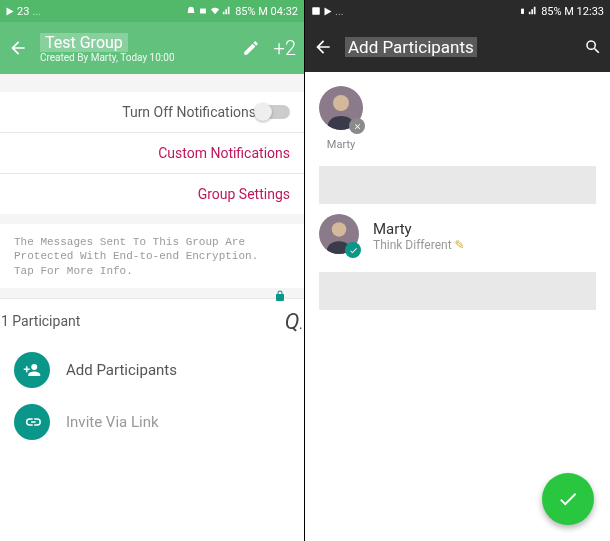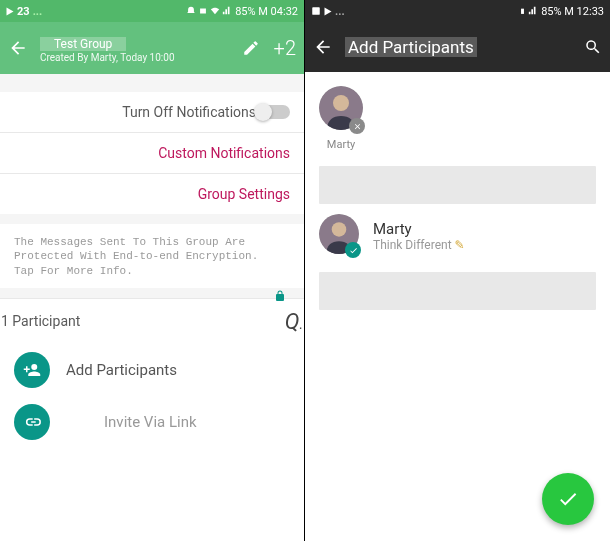--- a/index.html
+++ b/index.html
@@ -4,30 +4,30 @@
   <style>
     * { box-sizing: border-box; margin: 0; padding: 0; }
     body { font-family: Roboto, Arial, sans-serif; background: #fff; width: 610px; height: 541px; overflow: hidden; display: flex; }
     .screen { position: relative; height: 541px; }
     .screen-left { width: 305px; border-right: 1px solid #000; }
     .screen-right { width: 305px; }
     
     .status-bar { height: 22px; display: flex; justify-content: space-between; align-items: center; padding: 0 6px; font-size: 11px; color: #fff; }
     .status-bar.green { background: #52b86a; }
     .status-bar.dark { background: #2a2a2a; }
-    .status-left { display: flex; align-items: center; gap: 3px; font-weight: bold; }
+    .status-left { display: flex; align-items: center; gap: 3px; }
     .status-right { display: flex; align-items: center; gap: 3px; }
     .status-icons { display: flex; align-items: center; gap: 2px; }
     
     .header { height: 52px; display: flex; align-items: center; padding: 0 8px; color: #fff; }
     .header.green { background: #63c17e; }
     .header.dark { background: #2a2a2a; color: #fff; height: 50px; }
     .back-arrow { width: 20px; height: 20px; cursor: pointer; }
     .header-title-block { flex: 1; margin-left: 12px; }
-    .header-title { font-size: 12px; background: rgba(255,255,255,0.25); display: inline-block; padding: 0 14px; }
+    .header-title { font-size: 16px; background: rgba(255,255,255,0.25); display: inline-block; padding: 0 5px; }
     .header-title.dark-hl { background: #5a5a5a; color: #fff; padding: 0 3px; font-size: 17px; }
     .header-subtitle { font-size: 10px; color: rgba(255,255,255,0.9); }
     .header-actions { display: flex; align-items: center; gap: 14px; }
     .pencil-icon, .search-icon-h { width: 18px; height: 18px; cursor: pointer; }
     .plus-count { font-size: 20px; font-weight: 300; }
     
     .content { background: #fff; color: #4a4a4a; }
     .spacer { height: 18px; background: #f5f5f5; }
     .spacer-thin { height: 10px; background: #f5f5f5; }
     .row { padding: 12px 14px; border-bottom: 1px solid #e8e8e8; display: flex; align-items: center; justify-content: flex-end; cursor: pointer; }
@@ -39,21 +39,21 @@
     .encryption-block .desc { font-size: 11px; color: #9a9a9a; line-height: 1.3; margin-top: 3px; padding-right: 30px; font-family: Liberation Mono, monospace; }
     .lock-icon { position: absolute; right: 18px; color: #0a9688; width: 12px; height: 16px; }
     .encrypt-wrap { position: relative; }
     
     .participants-head { padding: 10px 1px; display:flex; justify-content: space-between; align-items: center; border-top: 1px solid #e8e8e8; }
     .search-q { font-size: 22px; color: #444; font-style: italic; }
     .action-row { display: flex; align-items: center; padding: 8px 14px; gap: 16px; cursor: pointer; }
     .round-btn { width: 36px; height: 36px; border-radius: 50%; background: #0a9688; display:flex; align-items:center; justify-content:center; flex-shrink:0; }
     .round-btn svg { fill:#fff; width: 18px; height: 18px; }
     .action-label { font-size: 15px; color: #555; }
-    .action-label.gray { color: #999; margin-left: 38px; }
+    .action-label.gray { color: #999; }
     
     .selected-row { padding: 14px 14px 8px; }
     .avatar-wrap { position: relative; width: 44px; display: inline-block; }
     .avatar { width: 44px; height: 44px; border-radius: 50%; background: #bbb; object-fit:cover; }
     .badge { position: absolute; bottom: 0; right: -2px; width: 16px; height: 16px; border-radius: 50%; display:flex; align-items:center; justify-content:center; }
     .badge.remove { background: #8a8a8a; }
     .badge.check { background: #0a9688; }
     .badge svg { width: 9px; height: 9px; fill:#fff; }
     .avatar-name { font-size: 11px; color: #888; margin-top: 4px; }
     

